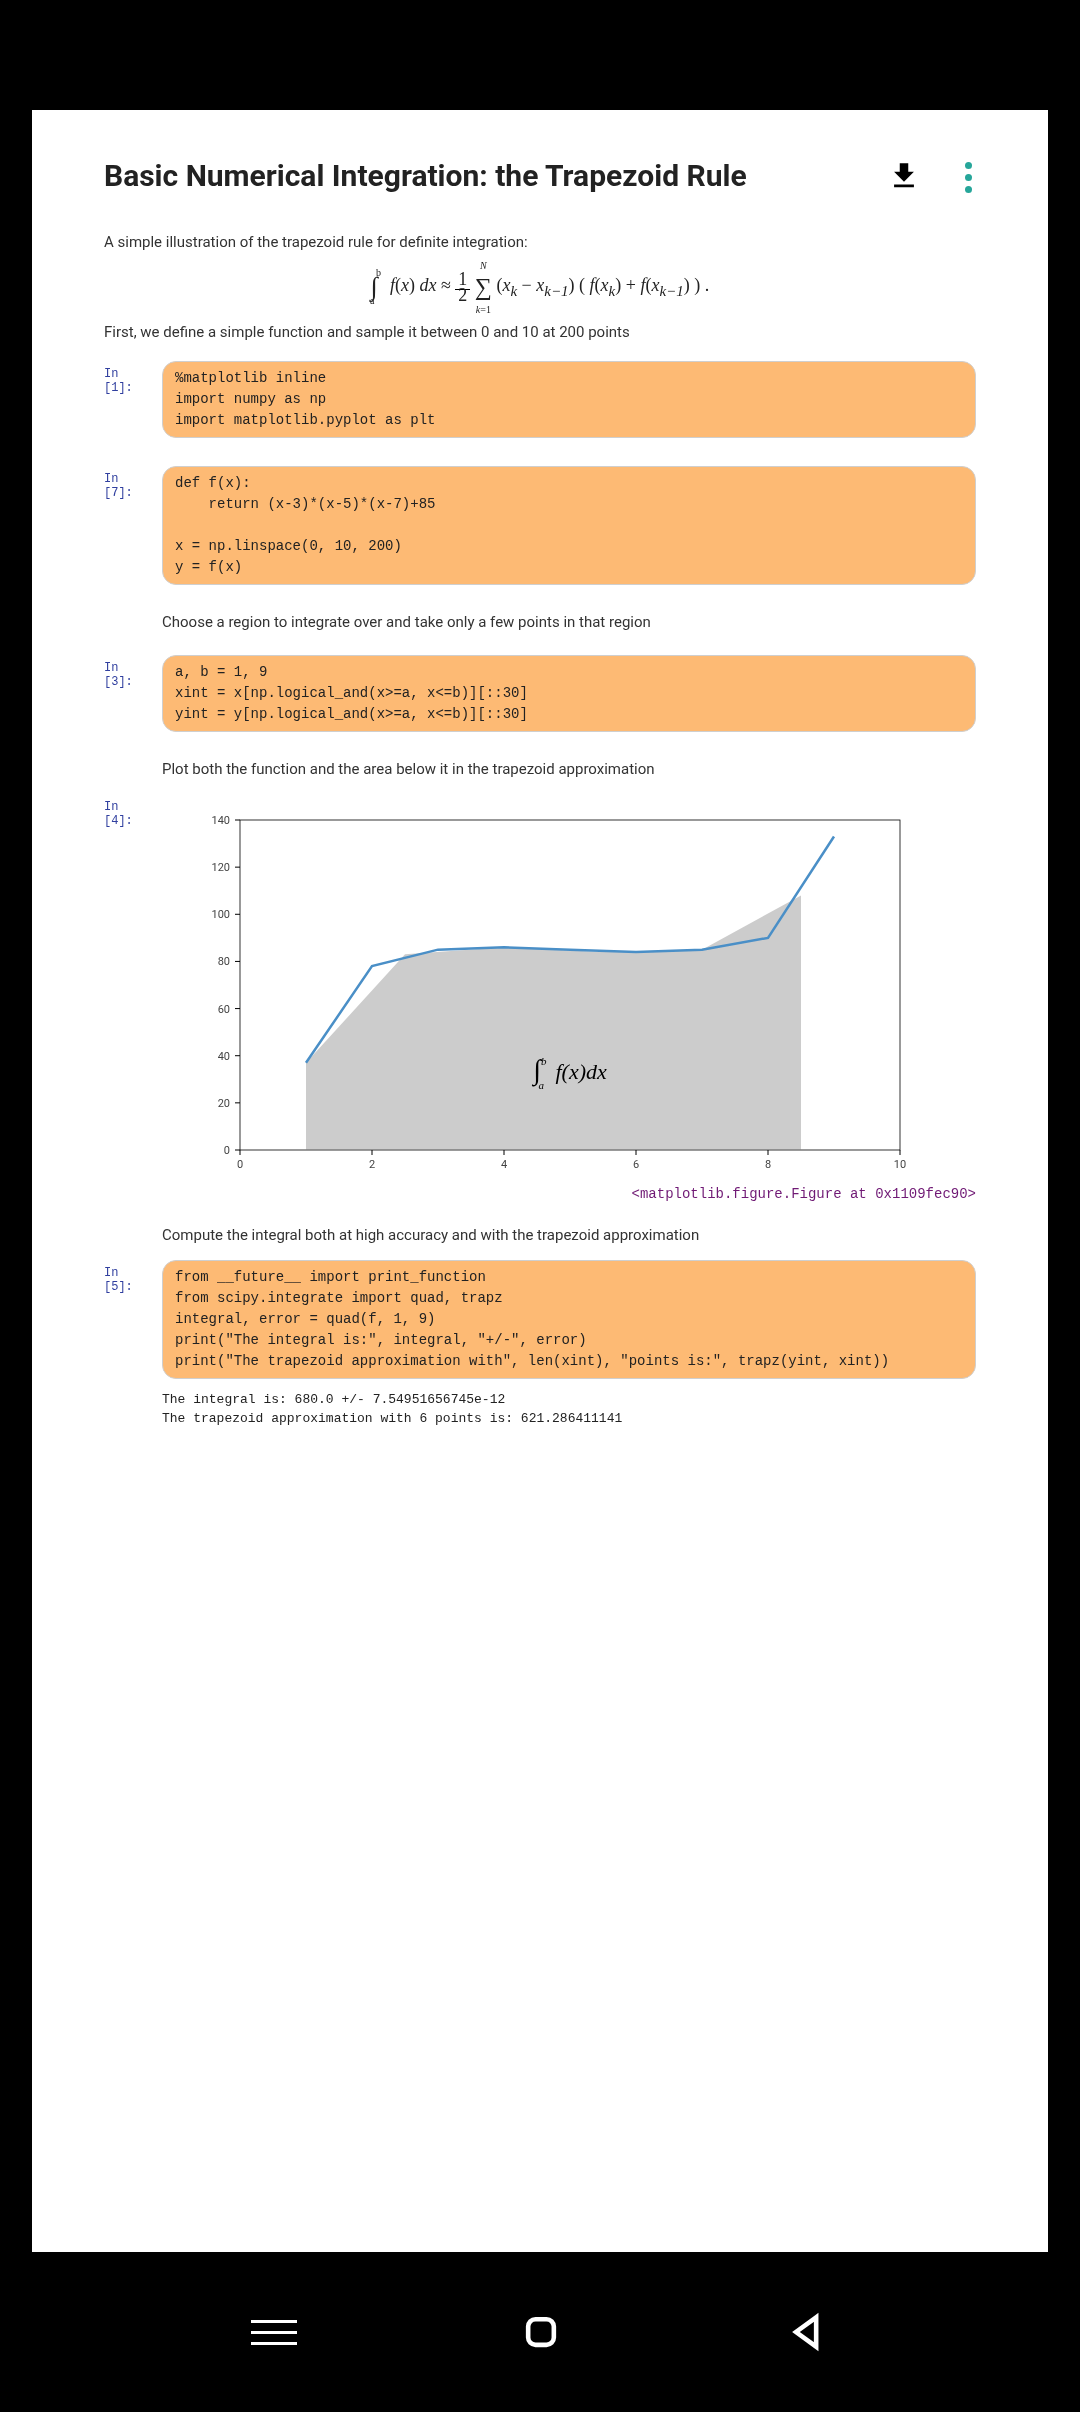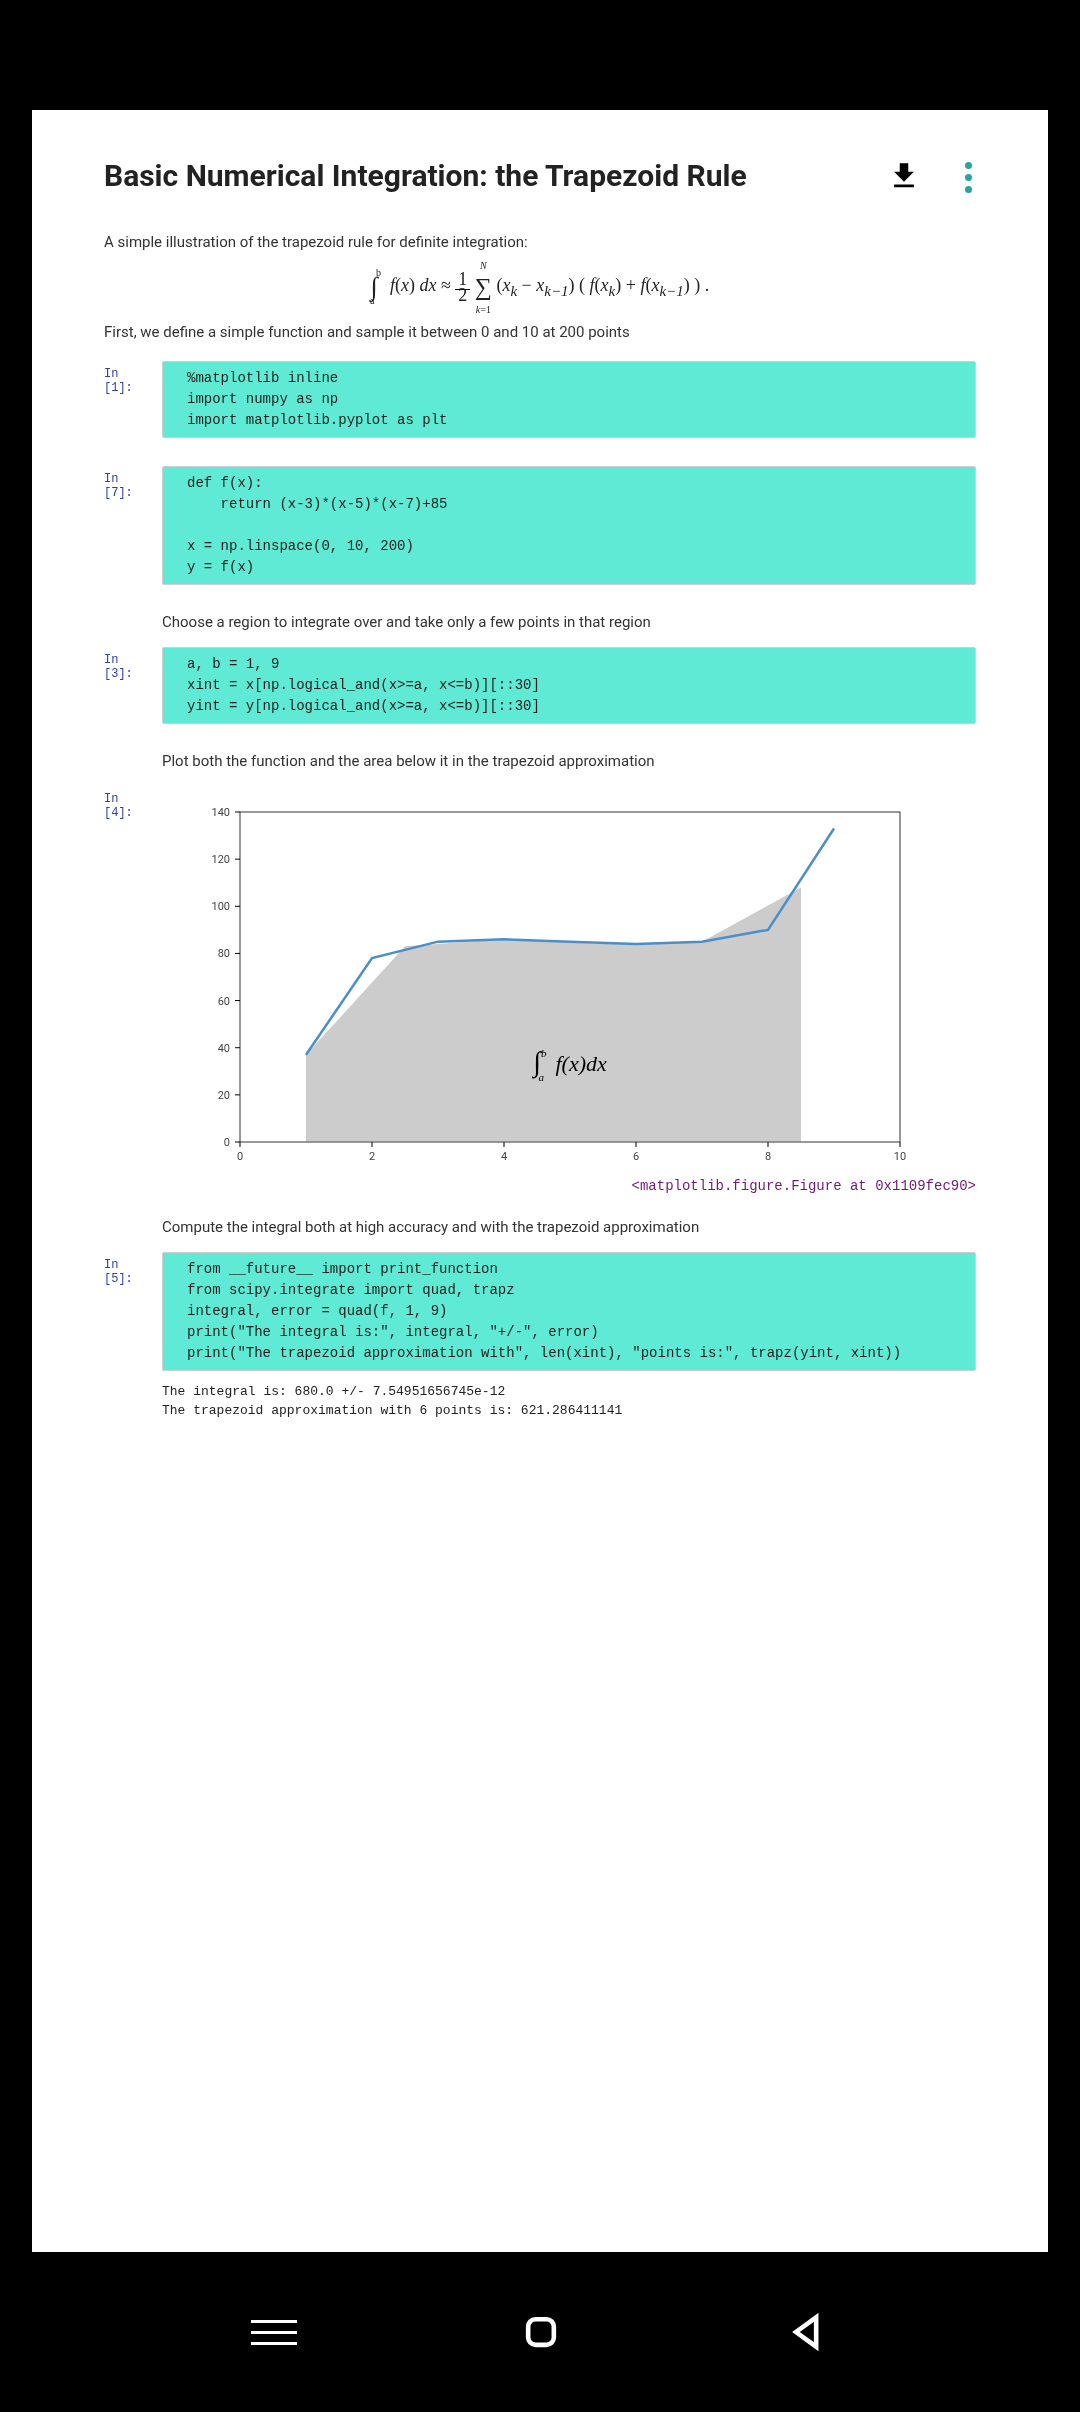--- a/index.html
+++ b/index.html
@@ -52,24 +52,24 @@
     flex-shrink: 0;
     font-family: "Courier New", monospace;
     font-size: 12px;
     color: #303f9f;
     padding-top: 6px;
     text-align: left;
     padding-right: 8px;
   }
   .code-box {
     flex: 1;
-    background: #5eead4;
+    background: #fdba74;
     border: 1px solid #cfcfcf;
-    border-radius: 2px;
-    padding: 6px 24px;
+    border-radius: 14px;
+    padding: 6px 12px;
     font-family: "Courier New", monospace;
     font-size: 14px;
     color: #222;
     white-space: pre;
     line-height: 1.5;
   }
   .output-block {
     flex: 1;
   }
   .plot-wrap {
@@ -155,21 +155,21 @@
     <div class="prompt">In [7]:</div>
     <div class="code-box">def f(x):
     return (x-3)*(x-5)*(x-7)+85
 
 x = np.linspace(0, 10, 200)
 y = f(x)</div>
   </div>
 
   <div class="cell-row" style="margin-bottom:16px">
     <div class="prompt"></div>
-    <div class="body-text" style="margin-bottom:0">Choose a region to integrate over and take only a few points in that region</div>
+    <div class="body-text" style="margin-bottom:8px">Choose a region to integrate over and take only a few points in that region</div>
   </div>
 
   <div class="cell-row">
     <div class="prompt">In [3]:</div>
     <div class="code-box">a, b = 1, 9
 xint = x[np.logical_and(x&gt;=a, x&lt;=b)][::30]
 yint = y[np.logical_and(x&gt;=a, x&lt;=b)][::30]</div>
   </div>
 
   <div class="cell-row" style="margin-bottom:16px">

